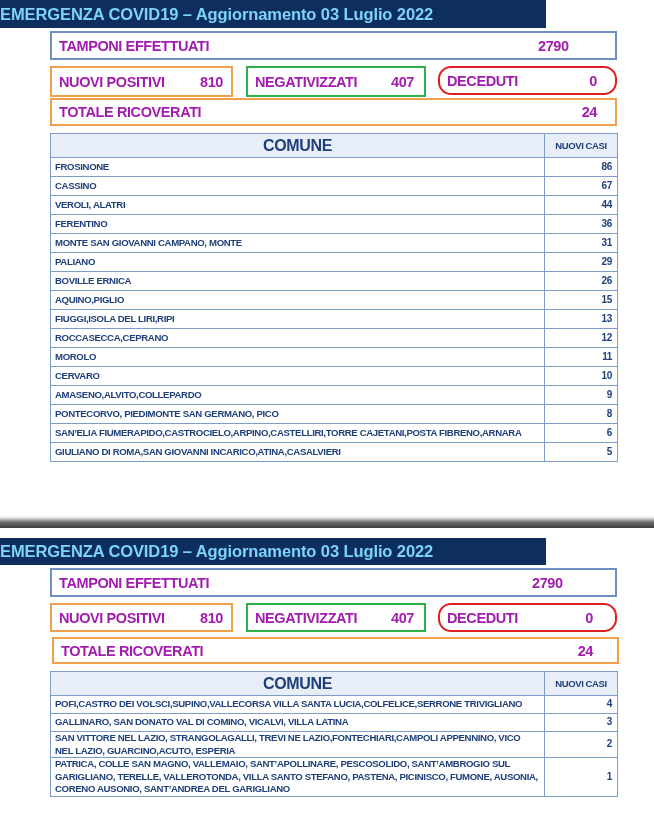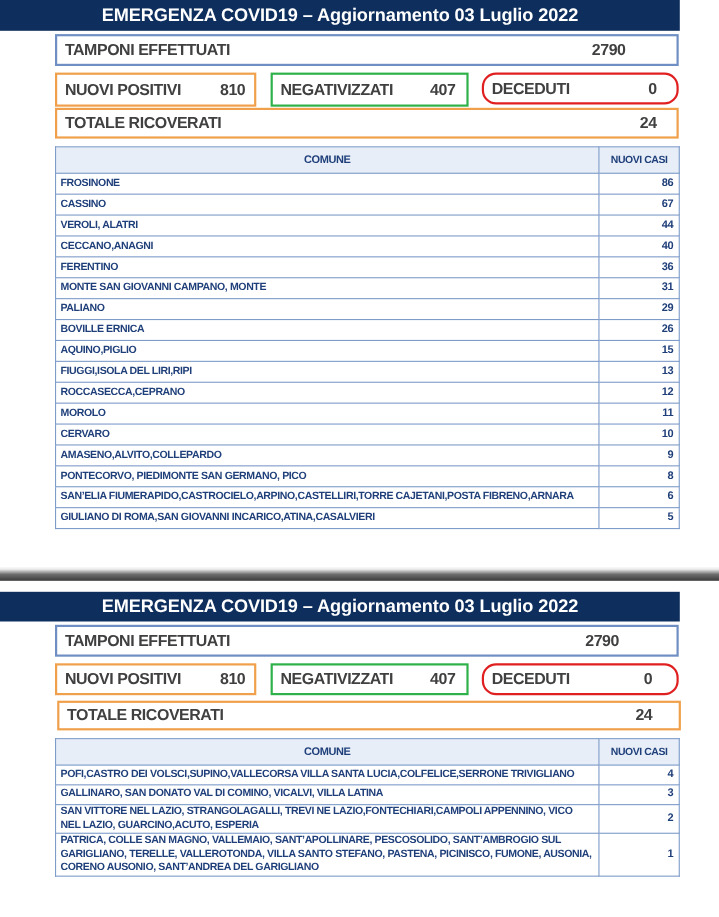--- a/index.html
+++ b/index.html
@@ -6,38 +6,38 @@
   html, body { width: 654px; height: 834px; background: #ffffff; overflow: hidden; }
   body { font-family: "Liberation Sans", "DejaVu Sans", sans-serif; color: #1f3f7a; position: relative; }
 
   .panel { position: absolute; left: 0; width: 654px; }
   #panel1 { top: 0; height: 515px; }
   #panel2 { top: 528px; height: 306px; }
 
   .divider-bar { position: absolute; left: 0; top: 515px; width: 654px; height: 13px;
     background: linear-gradient(#ffffff 0%, #e9e9e9 20%, #6d6d6d 55%, #3b3b3b 100%); }
 
-  .title-bar { position: absolute; left: 0; width: 618px; height: 28px; background: #0e2f5e;
-    color: #ffffff; font-weight: bold; font-size: 16.5px; text-align: center; line-height: 28px; letter-spacing: -0.1px; }
+  .title-bar { position: absolute; left: 0; width: 546px; height: 28px; background: #0e2f5e;
+    color: #7dd3fc; font-weight: bold; font-size: 16.5px; line-height: 28px; letter-spacing: -0.1px; }
   #panel1 .title-bar { top: 0; }
   #panel2 .title-bar { top: 10px; height: 27px; line-height: 27px; }
 
   .stat { position: absolute; background: #ffffff; border: 2px solid; font-weight: bold;
-    font-size: 14.5px; color: #404040; letter-spacing: -0.4px; }
+    font-size: 14.5px; color: #a21caf; letter-spacing: -0.4px; }
   .stat .lbl { position: absolute; left: 7px; top: 50%; transform: translateY(-50%); white-space: nowrap; }
   .stat .val { position: absolute; top: 50%; transform: translateY(-50%); white-space: nowrap; }
 
   .b-blue { border-color: #6f8fc4; }
   .b-orange { border-color: #f0a04b; }
   .b-green { border-color: #2fb14a; }
   .b-red { border-color: #e02020; border-radius: 13px; }
 
   table.cases { position: absolute; left: 50px; width: 567px; border-collapse: collapse; table-layout: fixed; }
   table.cases th, table.cases td { border: 1px solid #7e9cc9; color: #1f3f7a; font-weight: bold; letter-spacing: -0.35px; }
-  table.cases th { background: #e7eef8; font-size: 10px; text-align: center; height: 24px; }
+  table.cases th { background: #e7eef8; font-size: 16px; text-align: center; height: 24px; }
   table.cases th.col-n { font-size: 9.5px; letter-spacing: -0.4px; }
   table.cases td { font-size: 9.6px; padding: 0 4px; line-height: 12.5px; }
   table.cases td.n { text-align: right; padding-right: 5px; font-size: 10px; }
   #panel1 table.cases td { height: 19px; margin-left: 44px; }
   #panel2 table.cases td { height: 18px; }
   .col-c { width: 494px; }
   .col-n { width: 73px; }
 </style>
 </head>
 <body>
@@ -84,24 +84,20 @@
         </tr>
         <tr>
           <td>CASSINO</td>
           <td class="n">67</td>
         </tr>
         <tr>
           <td>VEROLI, ALATRI</td>
           <td class="n">44</td>
         </tr>
         <tr>
-          <td>CECCANO,ANAGNI</td>
-          <td class="n">40</td>
-        </tr>
-        <tr>
           <td>FERENTINO</td>
           <td class="n">36</td>
         </tr>
         <tr>
           <td>MONTE SAN GIOVANNI CAMPANO, MONTE</td>
           <td class="n">31</td>
         </tr>
         <tr>
           <td>PALIANO</td>
           <td class="n">29</td>

